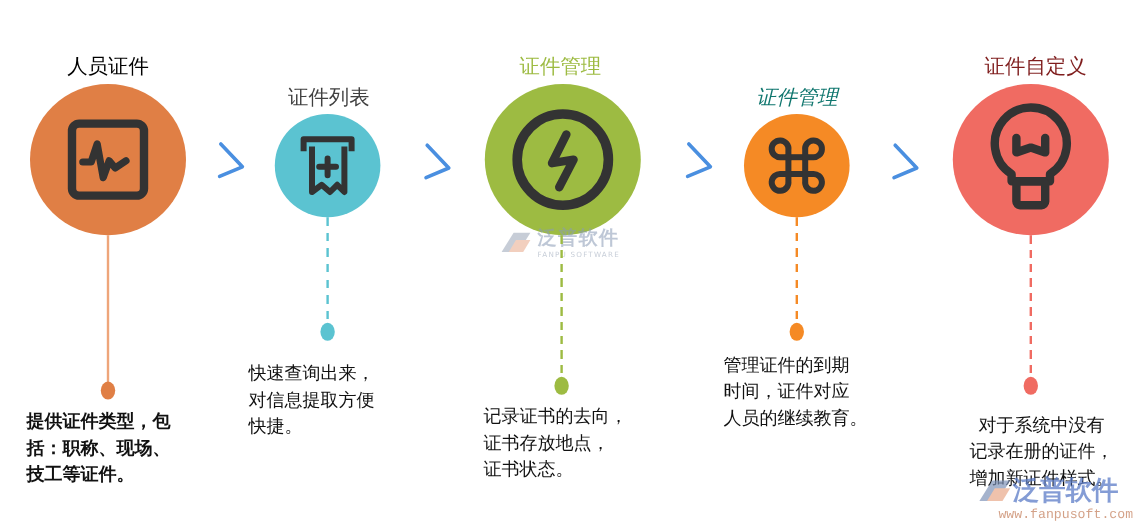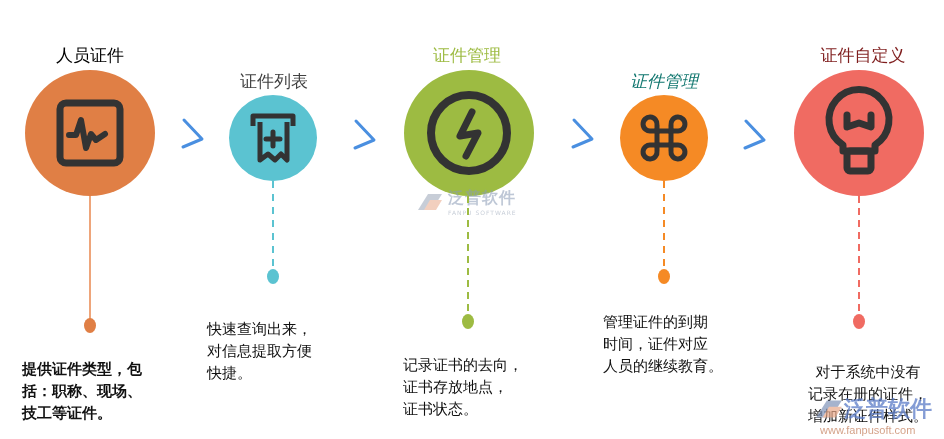--- a/index.html
+++ b/index.html
@@ -3,27 +3,27 @@
 <meta charset="utf-8">
 <style>
   html, body { margin: 0; padding: 0; background: #ffffff; }
   body { width: 944px; height: 439px; position: relative; overflow: hidden; font-family: "DejaVu Sans", "Liberation Sans", sans-serif; }
   .step-title { position: absolute; font-size: 17px; white-space: nowrap; transform: translateX(-50%); }
   .circle { position: absolute; border-radius: 50%; display: flex; align-items: center; justify-content: center; }
   .circle svg { display: block; }
   .arrow { position: absolute; }
   .line { position: absolute; width: 2px; }
   .dot { position: absolute; width: 12px; height: 15px; border-radius: 50%; }
-  .desc { position: absolute; font-size: 15px; line-height: 22px; color: #111; white-space: pre-line; margin-top: 18px; }
+  .desc { position: absolute; font-size: 15px; line-height: 22px; color: #111; white-space: pre-line; }
   .wm { position: absolute; display: flex; align-items: center; opacity: 0.55; }
   .wm-text { color: #8a9bb5; font-size: 16px; font-weight: bold; letter-spacing: 1px; }
   .wm-sub { color: #9aa6b8; font-size: 6px; letter-spacing: 1px; }
   .wm2 { position: absolute; display: flex; flex-direction: column; align-items: flex-start; }
   .wm2-title { color: #5b7cc7; font-size: 22px; font-weight: bold; opacity: 0.75; }
-  .wm2-url { color: #c98a6a; font-size: 11px; font-family: Liberation Sans, sans-serif; opacity: 0.8; margin-left: 6px; }
+  .wm2-url { color: #c98a6a; font-size: 11px; font-family: Liberation Mono, monospace; opacity: 0.8; margin-left: 18px; }
 </style>
 </head>
 <body>
 
 <div class="step-title" style="left:90px; top:44px; color:#000000;">人员证件</div>
 <div class="circle" style="left:25px; top:70px; width:130px; height:126px; background:#e07f45;">
   <span>
     <svg width="70" height="70" viewBox="0 0 70 70">
       <rect x="5" y="5" width="60" height="60" rx="6" fill="none" stroke="#333" stroke-width="7"></rect>
       <polyline points="14,37 21,37 26,22 31,50 36,36 41,42 50,36" fill="none" stroke="#333" stroke-width="6" stroke-linecap="round" stroke-linejoin="round"></polyline>

